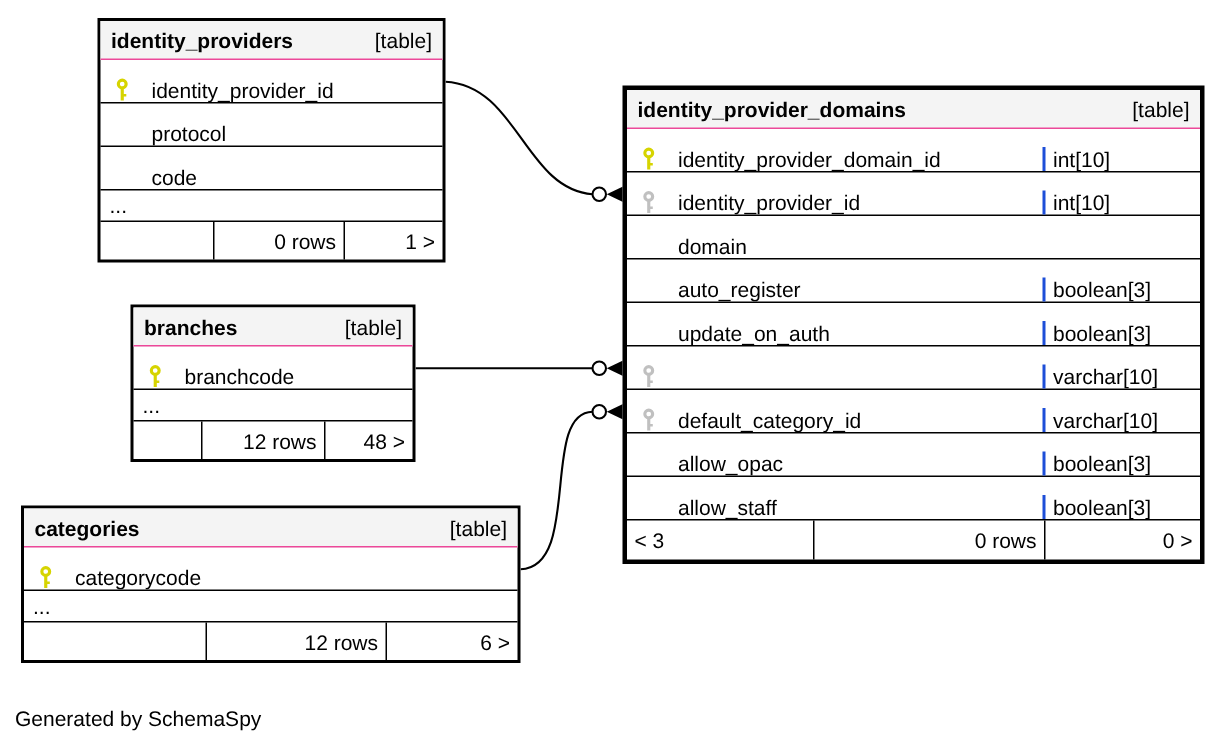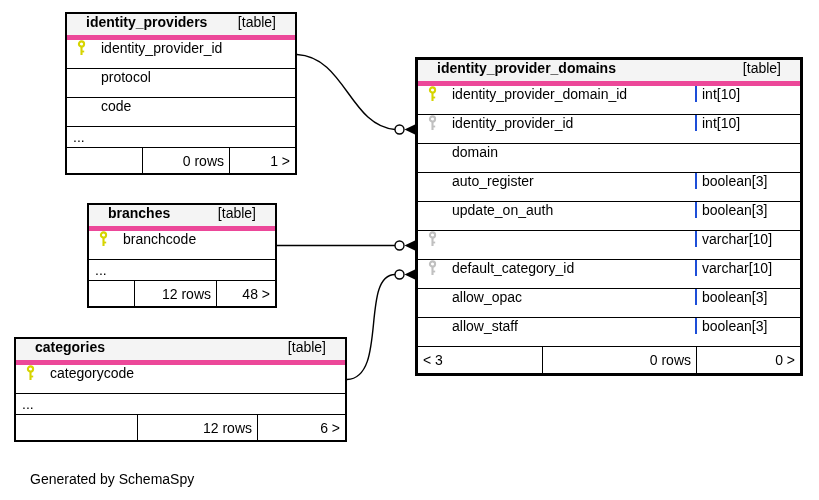--- a/index.html
+++ b/index.html
@@ -25,36 +25,36 @@
     background: #ffffff;
     border: 2px solid #000000;
     box-sizing: border-box;
   }
   .tbl.main { border-width: 3px; }
 
   .tbl-header {
     height: 26px;
     box-sizing: border-box;
     background: #f4f4f4;
-    border-bottom: 5px solid #ec4899;
-    display: flex;
-    align-items: flex-start;
+    border-bottom: 1px solid #ec4899;
+    display: flex;
+    align-items: center;
     justify-content: space-between;
-    padding: 0 19px;
+    padding: 0 7px;
     white-space: nowrap;
   }
   .tbl-title { font-weight: bold; }
   .tbl-tag { font-weight: normal; margin-left: 14px; }
 
   .col-row {
     height: 29px;
     box-sizing: border-box;
     border-bottom: 1px solid #000000;
     display: flex;
-    align-items: flex-start;
+    align-items: flex-end;
     white-space: nowrap;
   }
   .col-left {
     flex: 1;
     display: flex;
     align-items: center;
     padding-left: 9px;
     min-width: 0;
   }
   .key-slot {
@@ -108,21 +108,21 @@
   #tbl-branches .fcell.c1 { width: 46px; }
   #tbl-branches .fcell.c2 { width: 82px; }
   #tbl-categories .fcell.c1 { width: 122px; }
   #tbl-categories .fcell.c2 { width: 120px; }
   #tbl-identity_provider_domains .fcell.c1 { width: 125px; }
   #tbl-identity_provider_domains .fcell.c2 { width: 154px; }
   #tbl-identity_provider_domains .tbl-footer { height: 26px; }
 
   #generator-note {
     position: absolute;
-    left: 30px;
+    left: 10px;
     top: 471px;
     z-index: 2;
     font-size: 14px;
   }
 </style>
 </head>
 <body>
 
 <div id="canvas">
   <svg id="connector-layer" width="819" height="500" viewBox="0 0 819 500" xmlns="http://www.w3.org/2000/svg">

